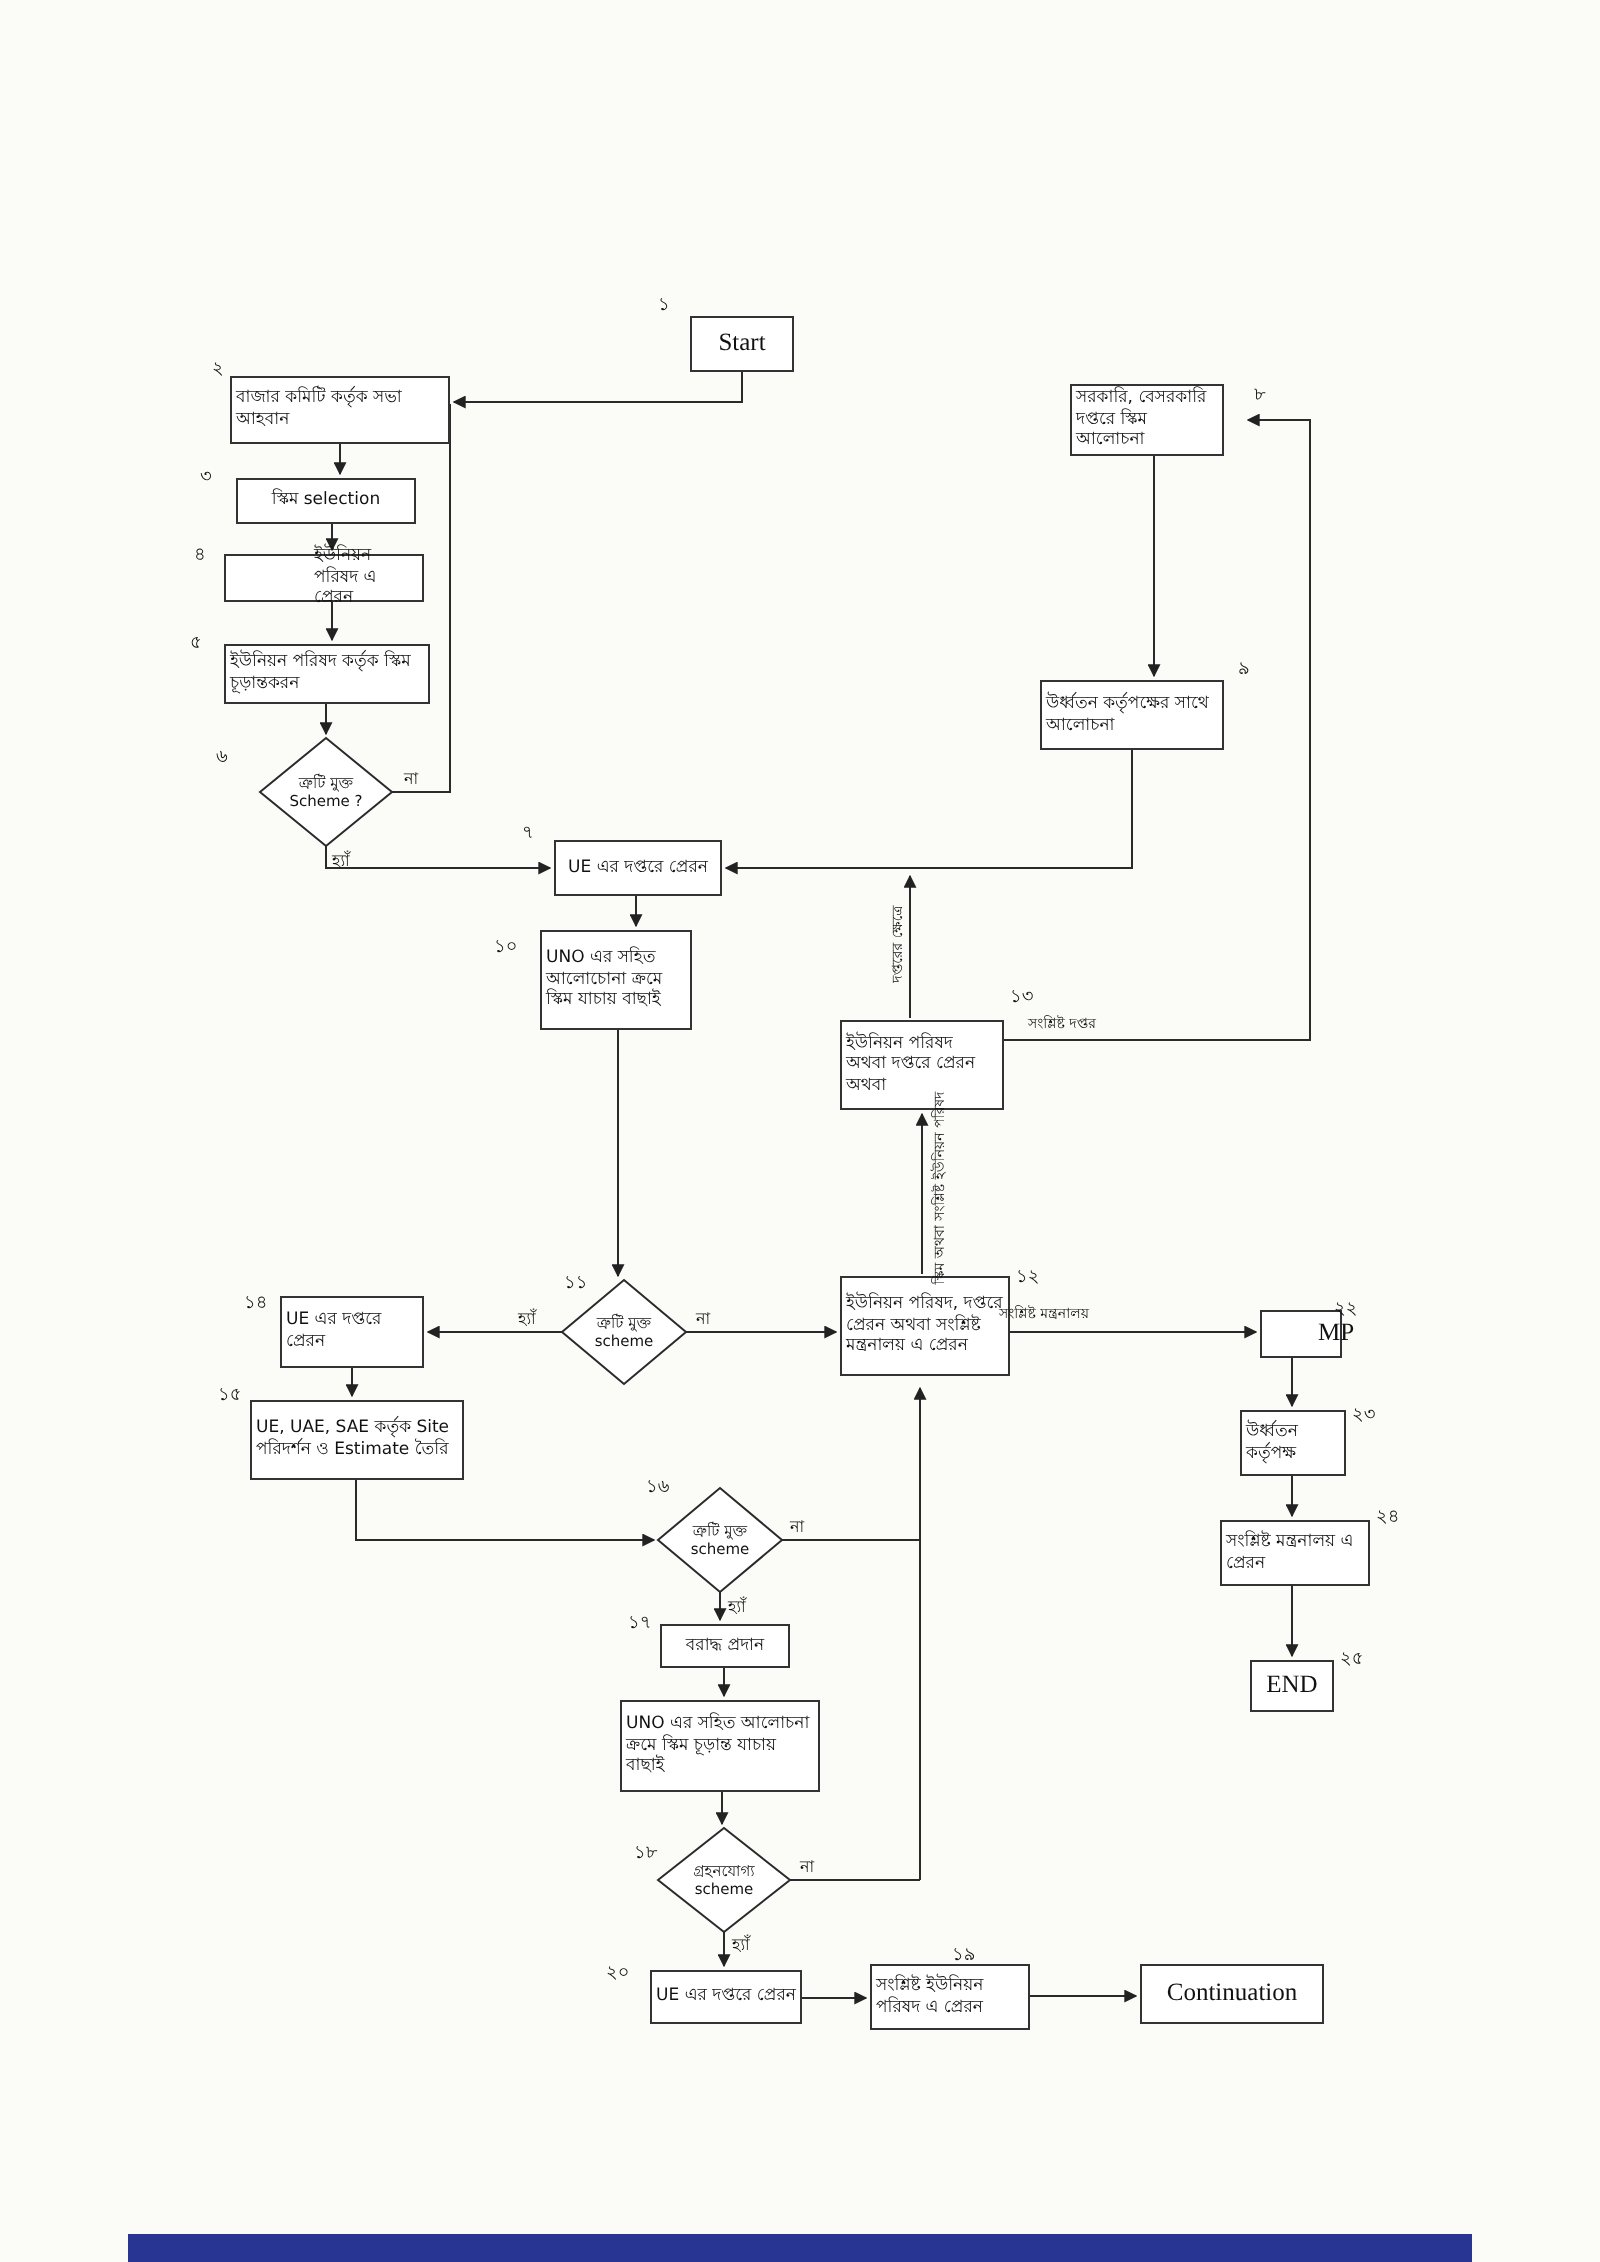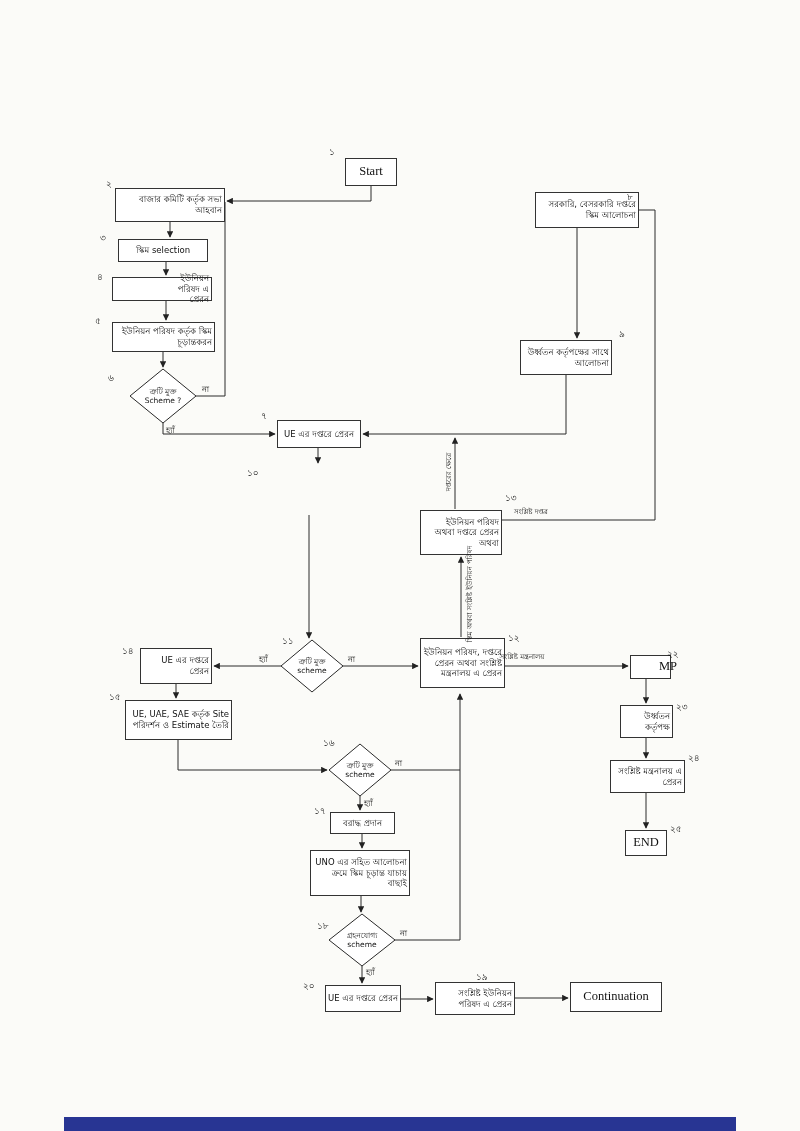--- a/index.html
+++ b/index.html
@@ -10,21 +10,21 @@
   }
   .titlebar {
     position:absolute; left:95px; top:107px; width:615px; height:24px;
     background:#c7c7c7; border:1px solid #b0b0b0;
     font-family:"Liberation Serif", serif; font-weight:bold; font-size:17px;
     text-align:center; line-height:24px; color:#0a0a0a; box-sizing:border-box;
   }
   svg.layer { position:absolute; left:0; top:0; z-index:1; pointer-events:none; }
   .node {
     position:absolute; z-index:2; background:#ffffff; border:1px solid #333;
-    display:flex; align-items:center; justify-content:center; text-align:right;
+    display:flex; align-items:center; justify-content:center; text-align:left;
     font-size:8.5px; line-height:1.25; padding:2px; box-sizing:border-box;
     white-space:pre-line;
   }
   .latin { font-family:"Liberation Serif", serif; font-size:12.5px; }
   .dlabel {
     position:absolute; z-index:2; display:flex; align-items:center; justify-content:center;
     text-align:center; font-size:7.5px; line-height:1.25; white-space:pre-line;
   }
   .num { position:absolute; z-index:3; font-size:9px; }
   .yn  { position:absolute; z-index:3; font-size:8px; }
@@ -84,22 +84,23 @@
       <polygon points="329,940 362,914 395,940 362,966"></polygon>
     </g>
   </svg>
 
   <div class="node latin" style="left:345px;top:158px;width:52px;height:28px;">Start</div>
   <div class="node" style="left:115px;top:188px;width:110px;height:34px;">বাজার কমিটি কর্তৃক সভা আহবান</div>
   <div class="node" style="left:118px;top:239px;width:90px;height:23px;">স্কিম selection</div>
   <div class="node" style="left:112px;top:277px;width:100px;height:24px;padding-left:44px;">ইউনিয়ন পরিষদ এ প্রেরন</div>
   <div class="node" style="left:112px;top:322px;width:103px;height:30px;">ইউনিয়ন পরিষদ কর্তৃক স্কিম চূড়ান্তকরন</div>
   <div class="node" style="left:277px;top:420px;width:84px;height:28px;">UE এর দপ্তরে প্রেরন</div>
-  <div class="node" style="left:535px;top:192px;width:104px;height:36px;">সরকারি, বেসরকারি দপ্তরে স্কিম আলোচনা</div>
+  <div class="node" style="left:535px;top:192px;width:77px;height:36px;">সরকারি, বেসরকারি দপ্তরে স্কিম আলোচনা</div>
   <div class="node" style="left:520px;top:340px;width:92px;height:35px;">উর্ধ্বতন কর্তৃপক্ষের সাথে আলোচনা</div>
+  <div class="node" style="left:270px;top:465px;width:76px;height:50px;">UNO এর সহিত আলোচোনা ক্রমে স্কিম যাচায় বাছাই</div>
   <div class="node" style="left:420px;top:510px;width:82px;height:45px;">ইউনিয়ন পরিষদ অথবা দপ্তরে প্রেরন অথবা</div>
   <div class="node" style="left:140px;top:648px;width:72px;height:36px;">UE এর দপ্তরে প্রেরন</div>
   <div class="node" style="left:125px;top:700px;width:107px;height:40px;">UE, UAE, SAE কর্তৃক Site পরিদর্শন ও Estimate তৈরি</div>
   <div class="node" style="left:420px;top:638px;width:85px;height:50px;">ইউনিয়ন পরিষদ, দপ্তরে প্রেরন অথবা সংশ্লিষ্ট মন্ত্রনালয় এ প্রেরন</div>
   <div class="node latin" style="left:630px;top:655px;width:33px;height:24px;padding-left:37px;">MP</div>
   <div class="node" style="left:620px;top:705px;width:53px;height:33px;">উর্ধ্বতন কর্তৃপক্ষ</div>
   <div class="node" style="left:610px;top:760px;width:75px;height:33px;">সংশ্লিষ্ট মন্ত্রনালয় এ প্রেরন</div>
   <div class="node latin" style="left:625px;top:830px;width:42px;height:26px;">END</div>
   <div class="node" style="left:330px;top:812px;width:65px;height:22px;">বরাদ্ধ প্রদান</div>
   <div class="node" style="left:310px;top:850px;width:100px;height:46px;">UNO এর সহিত আলোচনা ক্রমে স্কিম চূড়ান্ত যাচায় বাছাই</div>

